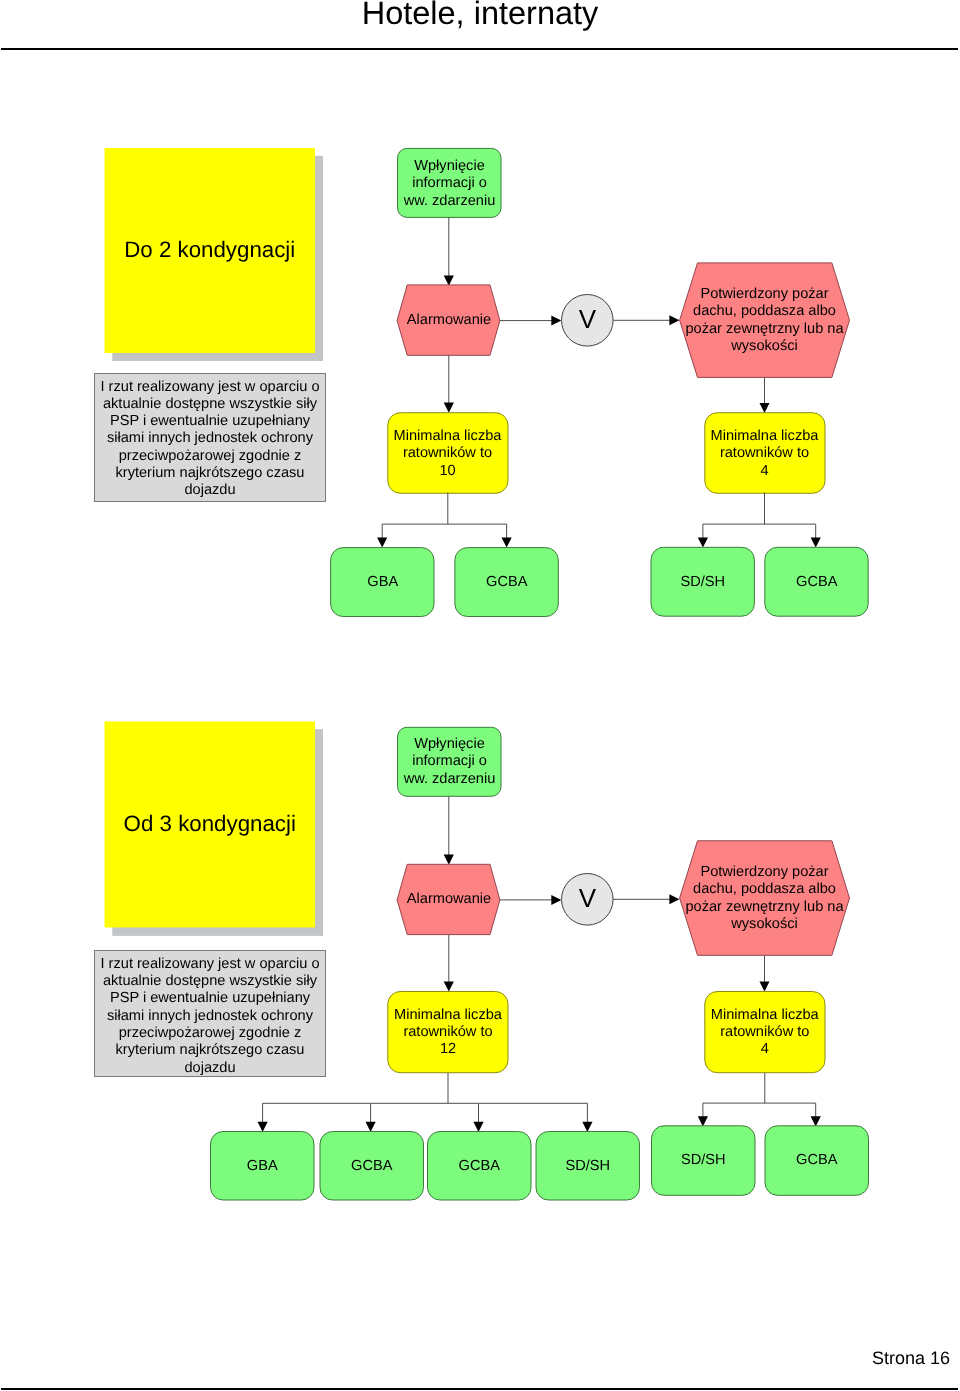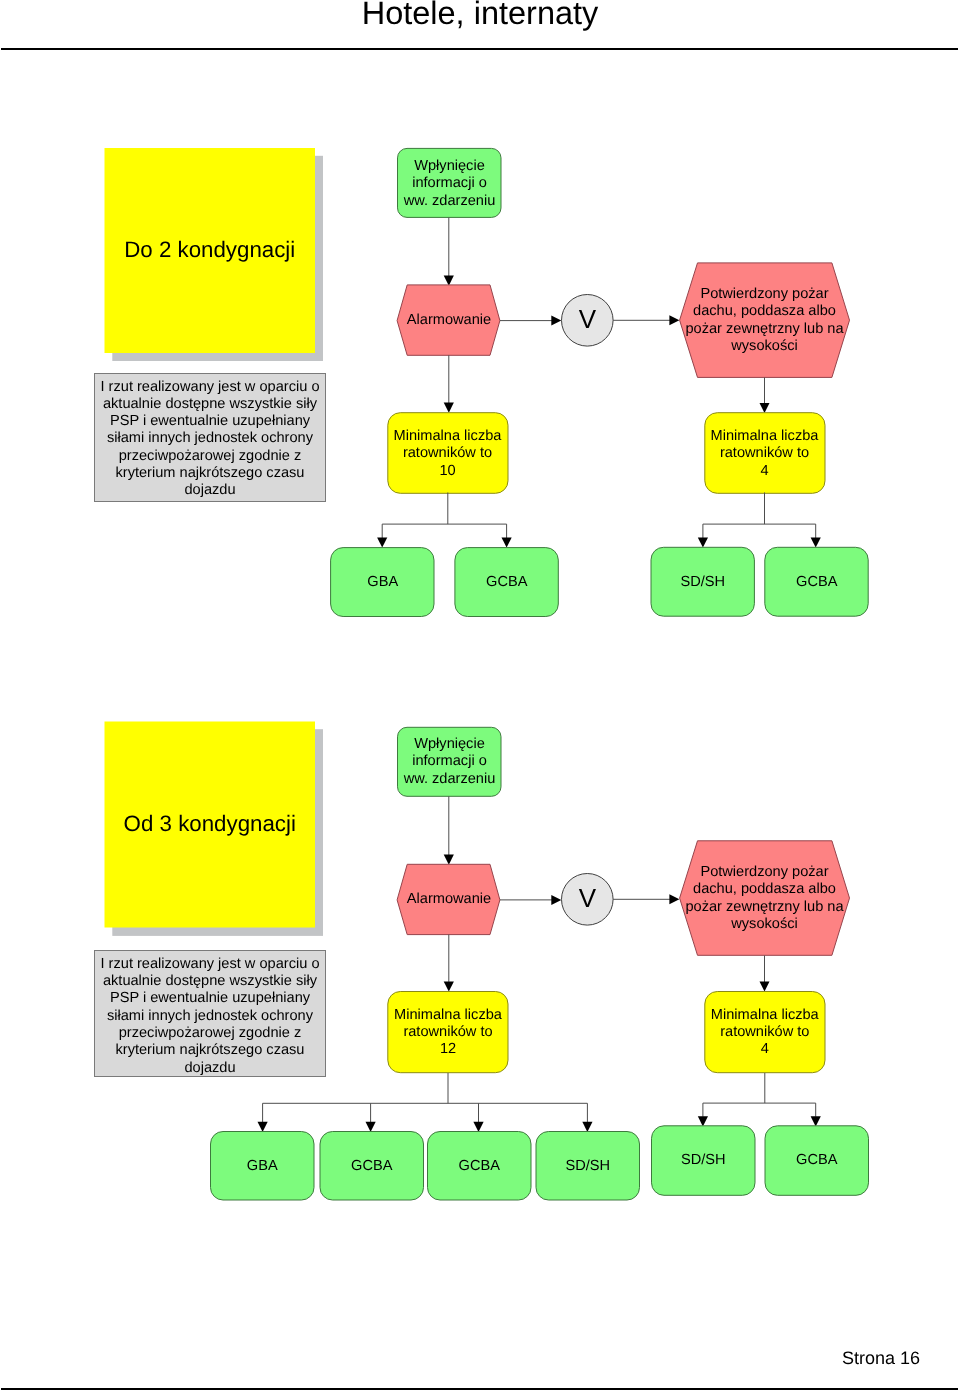--- a/index.html
+++ b/index.html
@@ -199,15 +199,15 @@
     <rect x="427.5" y="1131.5" width="103.5" height="68.5" rx="12.5" ry="12.5" fill="#7DFB7D" stroke="#3E7A3E" stroke-width="1"></rect>
     <text x="479.25" y="1169.7" text-anchor="middle" font-size="14.6" fill="#000">GCBA</text>
     <rect x="536" y="1131.5" width="103.5" height="68.5" rx="12.5" ry="12.5" fill="#7DFB7D" stroke="#3E7A3E" stroke-width="1"></rect>
     <text x="587.75" y="1169.7" text-anchor="middle" font-size="14.6" fill="#000">SD/SH</text>
     <rect x="651.5" y="1125.8" width="103.5" height="69.5" rx="12.5" ry="12.5" fill="#7DFB7D" stroke="#3E7A3E" stroke-width="1"></rect>
     <text x="703.25" y="1164.2" text-anchor="middle" font-size="14.6" fill="#000">SD/SH</text>
     <rect x="765" y="1125.8" width="103.5" height="69.5" rx="12.5" ry="12.5" fill="#7DFB7D" stroke="#3E7A3E" stroke-width="1"></rect>
     <text x="816.75" y="1164.2" text-anchor="middle" font-size="14.6" fill="#000">GCBA</text>
   </svg>
 
-  <div class="footer-page" style="left:842px; top:1348px;">Strona 16</div>
+  <div class="footer-page" style="left:872px; top:1348px;">Strona 16</div>
   <div class="rule" style="left:1px; top:1388px; width:957px; height:2px;"></div>
 </div>
 
 </body></html>

